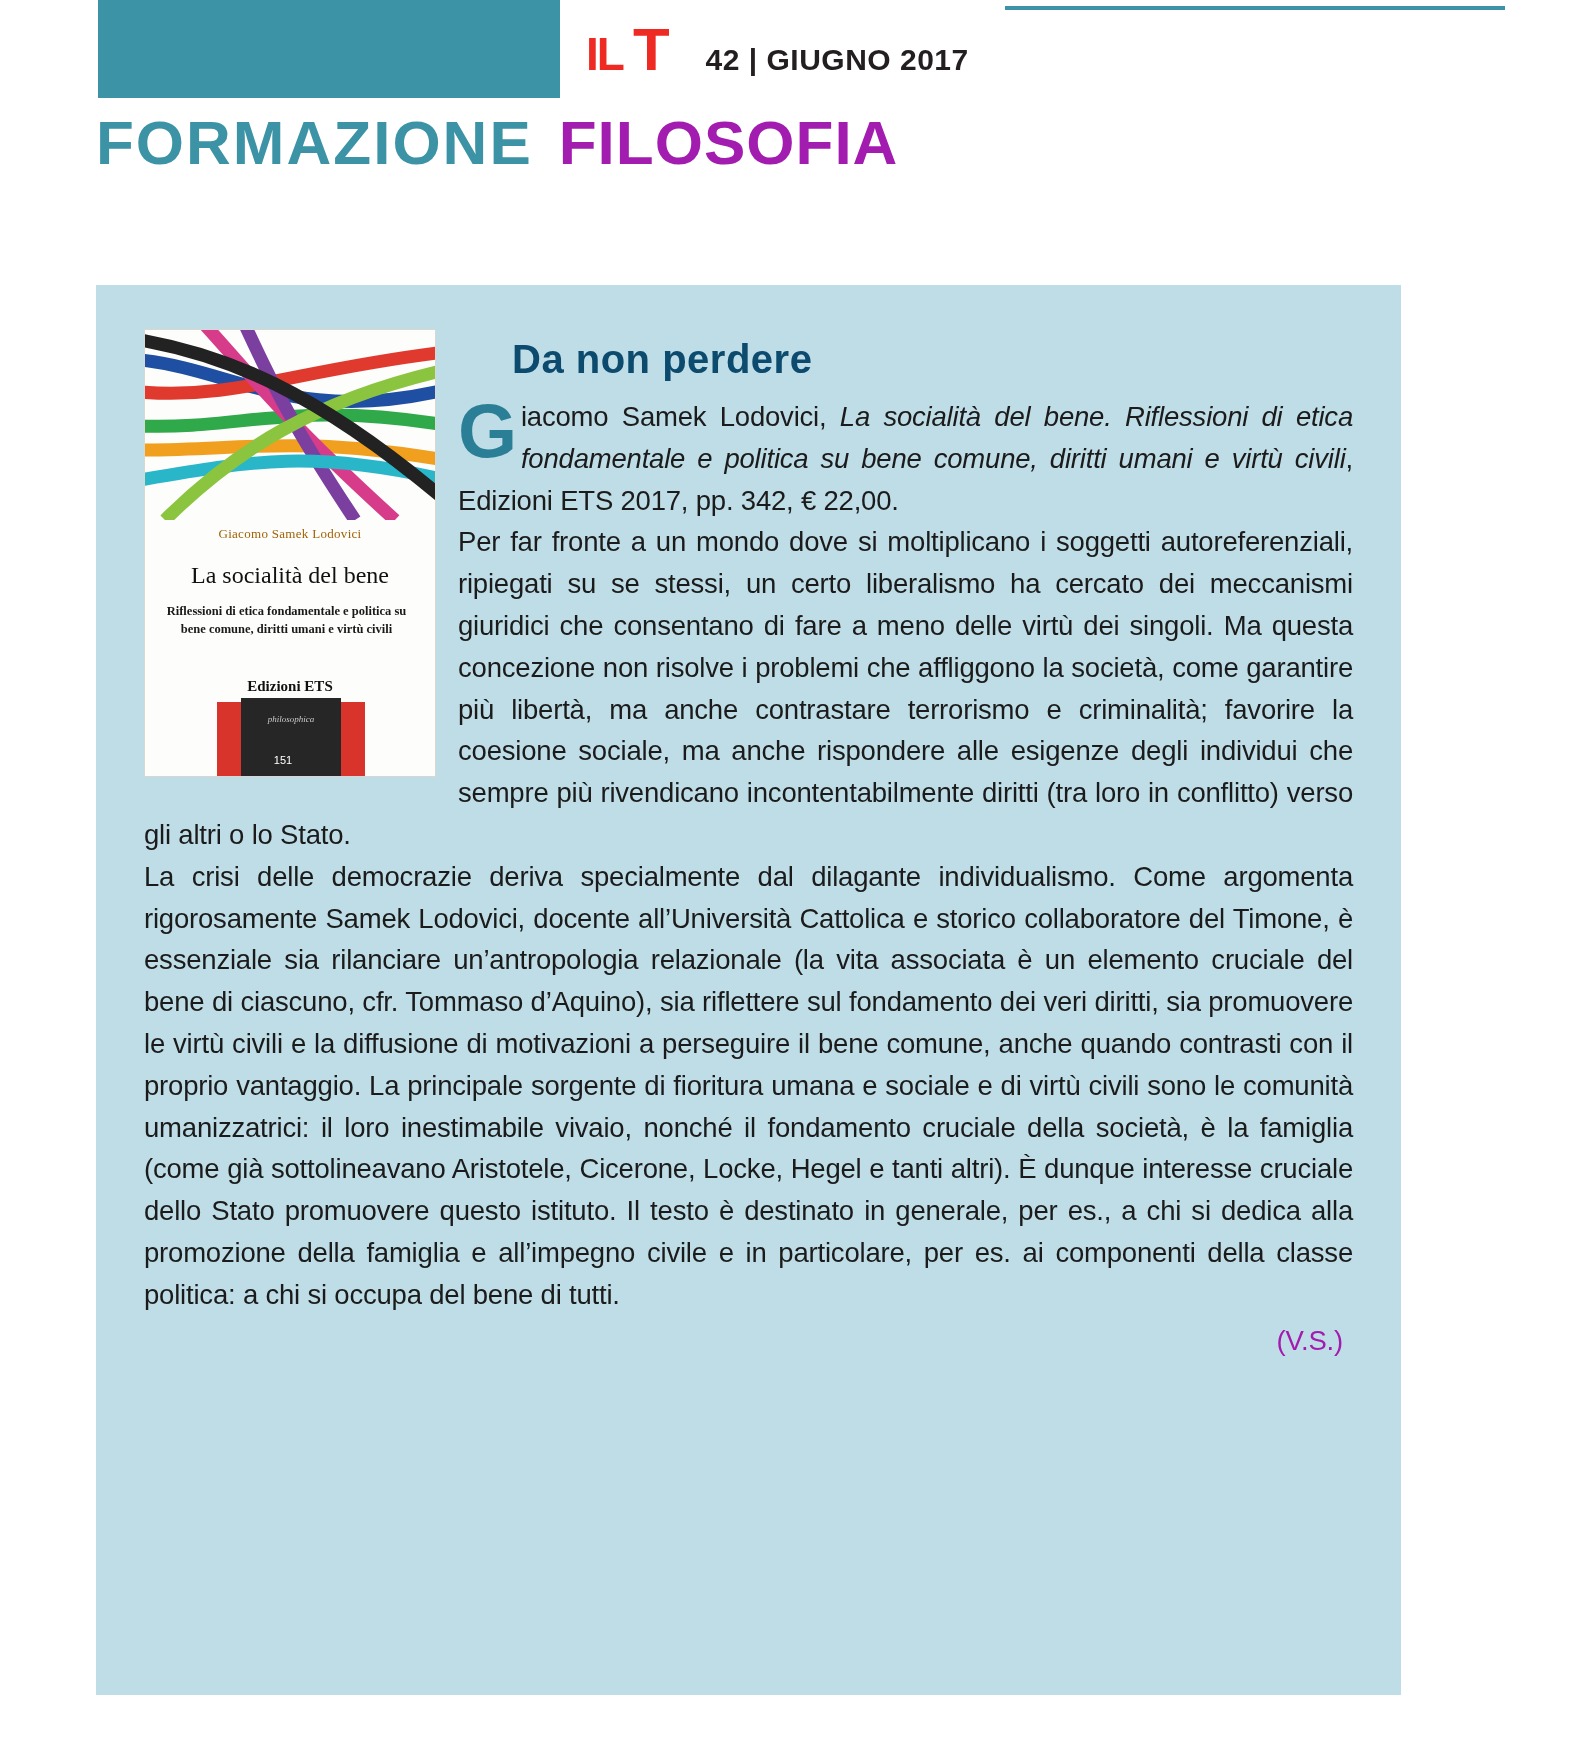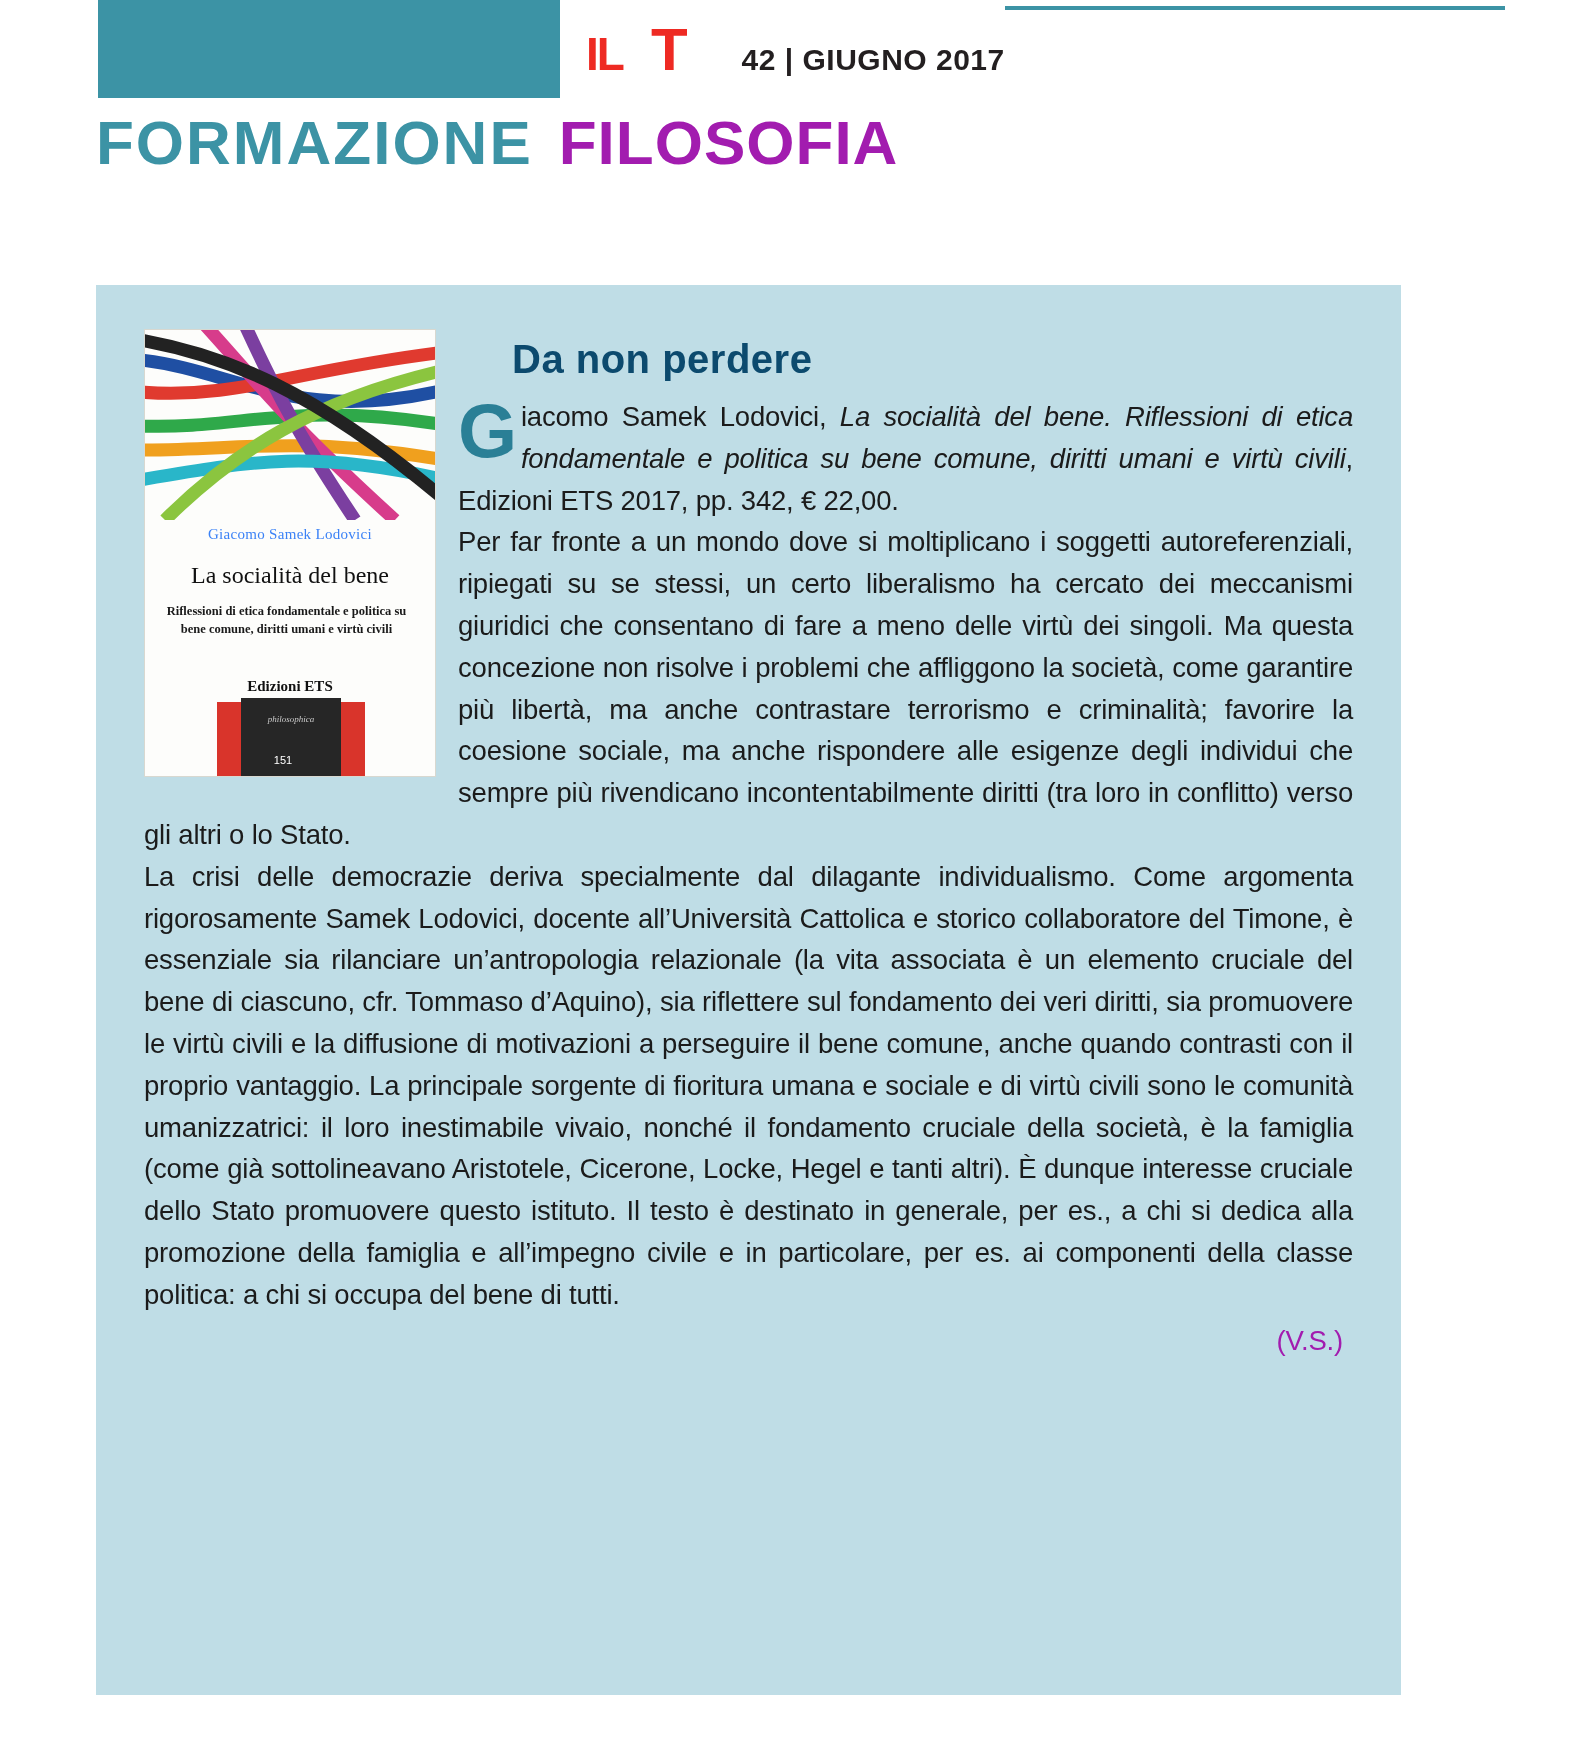--- a/index.html
+++ b/index.html
@@ -35,21 +35,21 @@
     width: 500px;
     height: 4px;
     background: #3c93a5;
   }
   .masthead {
     position: absolute;
     left: 586px;
     top: 20px;
     display: flex;
     align-items: baseline;
-    gap: 32px;
+    gap: 14px;
   }
   .logo-il {
     font-family: "Liberation Sans", sans-serif;
     font-weight: bold;
     font-size: 46px;
     color: #ee2a23;
     letter-spacing: -2px;
     line-height: 1;
   }
   .logo-t {
@@ -135,22 +135,22 @@
     width: 292px;
     height: 190px;
   }
   .cover-author {
     position: absolute;
     top: 196px;
     left: 0;
     right: 0;
     text-align: center;
     font-family: "Liberation Serif", serif;
-    font-size: 15px;
-    color: #3b82f6;
+    font-size: 13px;
+    color: #a16207;
     letter-spacing: 0.3px;
   }
   .cover-title {
     position: absolute;
     top: 232px;
     left: 0;
     right: 0;
     text-align: center;
     font-family: "Liberation Serif", serif;
     font-size: 24px;

